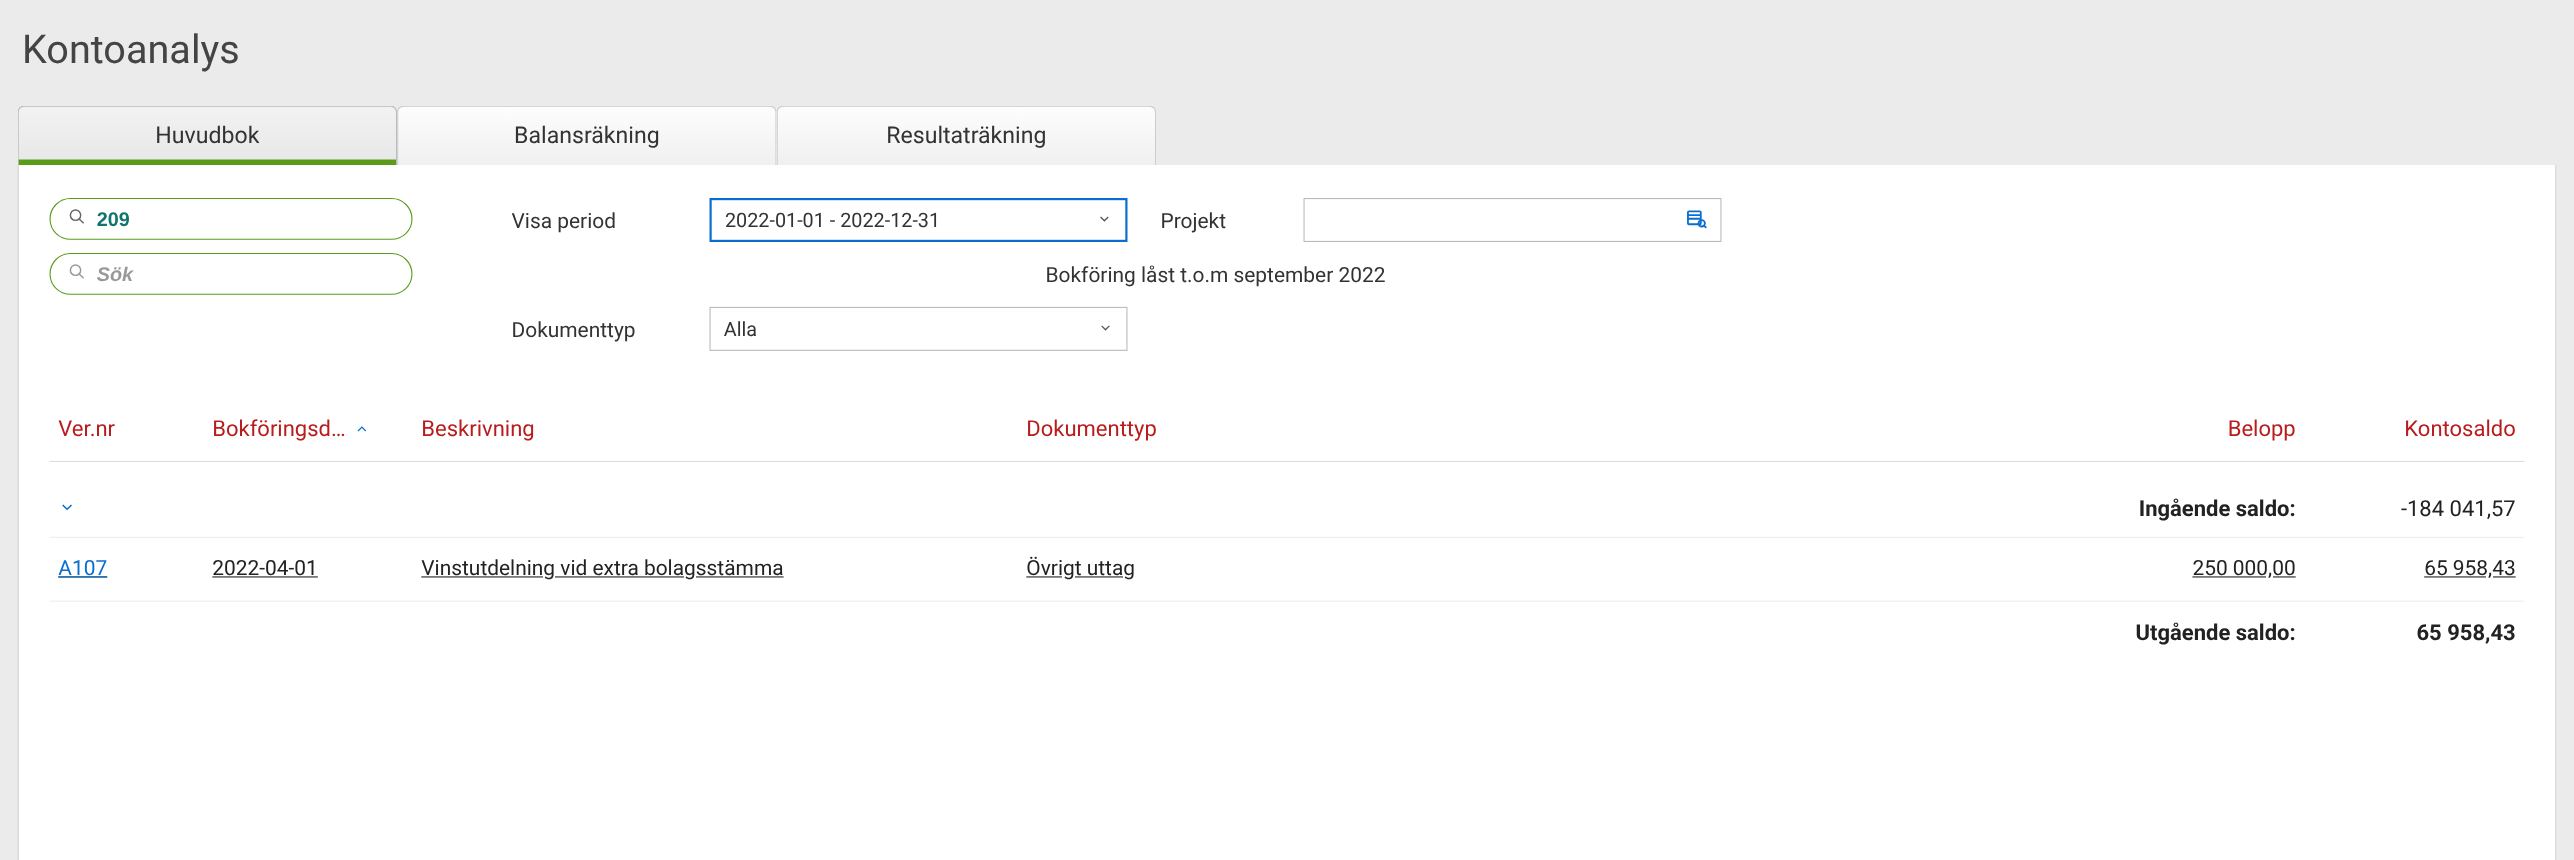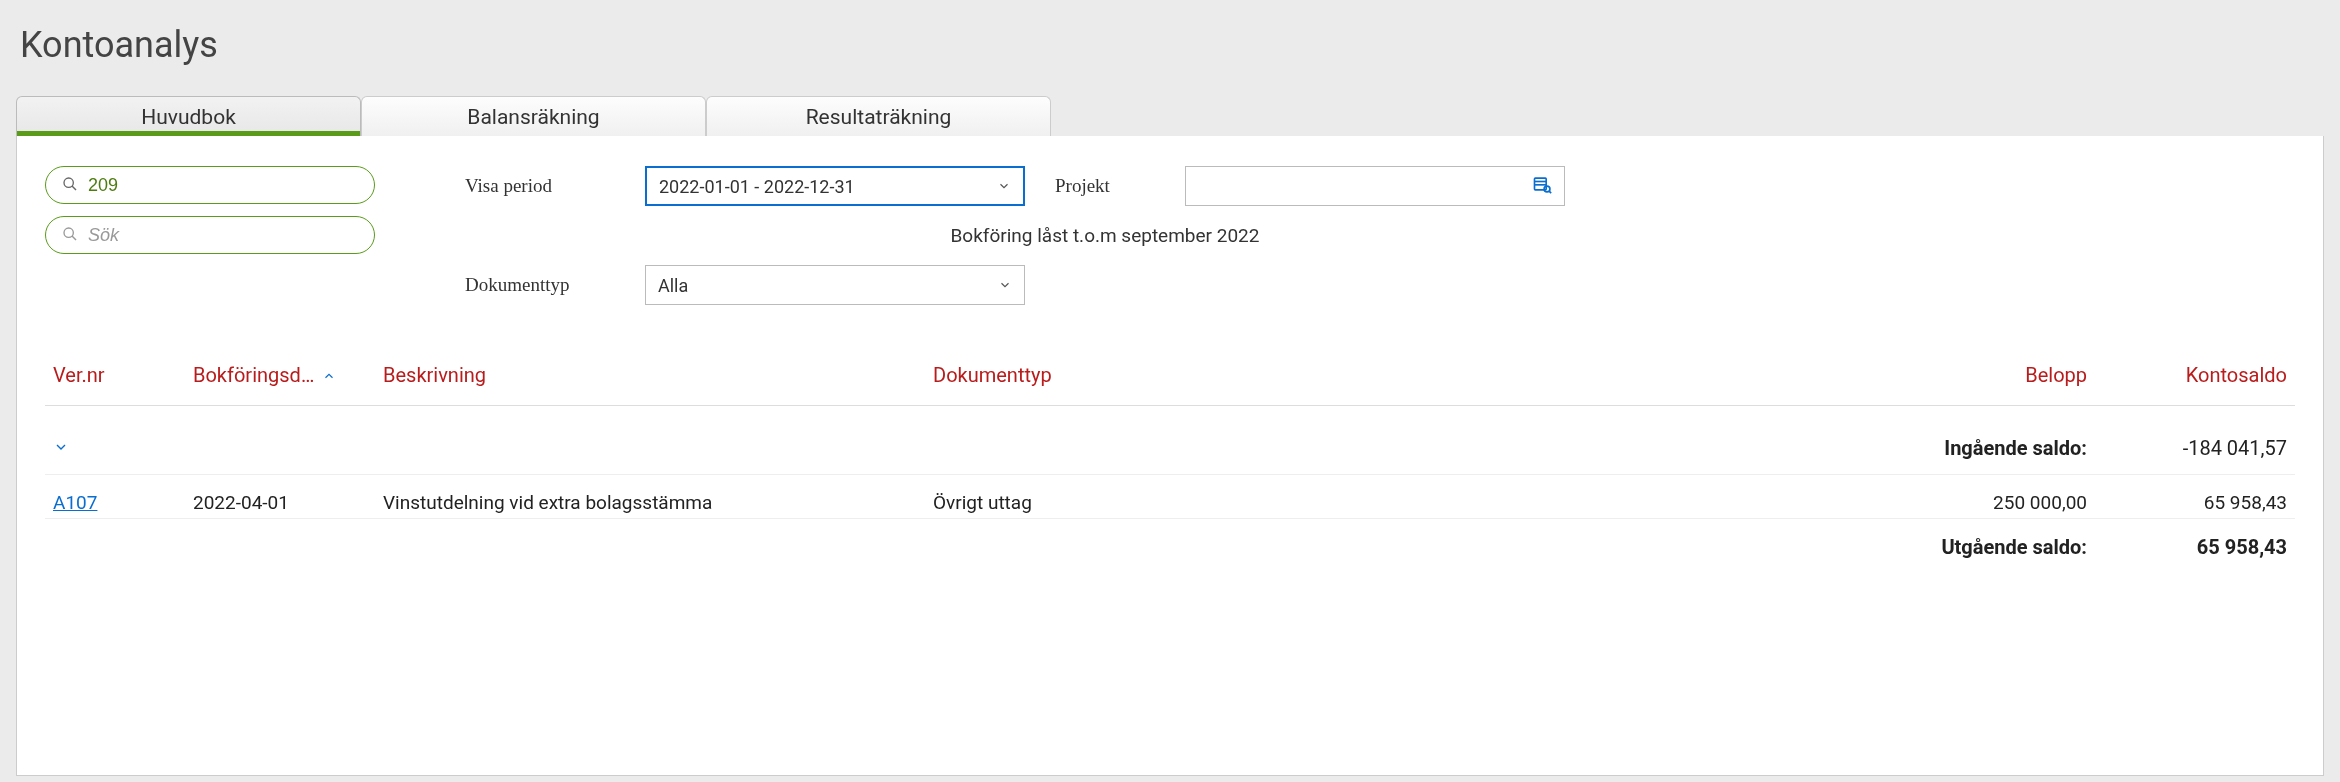--- a/index.html
+++ b/index.html
@@ -17,21 +17,21 @@
     font-size: 36px;
     font-weight: 400;
     color: #444;
     margin: 14px 0 30px 4px;
   }
   .tabs {
     display: flex;
   }
   .tab {
     width: 345px;
-    height: 40px;
+    height: 54px;
     display: flex;
     align-items: center;
     justify-content: center;
     font-size: 21px;
     color: #333;
     border: 1px solid #ccc;
     border-bottom: none;
     border-radius: 6px 6px 0 0;
     background: linear-gradient(#fdfdfd, #f0f0f0);
     cursor: pointer;
@@ -76,38 +76,38 @@
     border-radius: 20px;
     padding: 0 16px;
     background: #fff;
   }
   .search-input input {
     border: none;
     outline: none;
     font-size: 18px;
     width: 100%;
     background: transparent;
-    color: #4d7c0f;
+    color: #0f766e;
+    font-weight: bold;
   }
   .search-input input::placeholder {
     color: #999;
     font-style: italic;
   }
   .field-grid {
     display: grid;
     grid-template-columns: 150px 380px 100px 380px;
     column-gap: 30px;
     row-gap: 18px;
     align-items: center;
     margin-left: 60px;
   }
   .field-label {
     font-size: 19px;
     color: #333;
-    font-family: Liberation Serif, serif;
   }
   .select-box {
     height: 40px;
     border: 1px solid #bbb;
     background: #fff;
     display: flex;
     align-items: center;
     justify-content: space-between;
     padding: 0 12px;
     font-size: 18px;
@@ -167,22 +167,23 @@
     grid-column: 6;
     text-align: right;
     font-weight: 400;
     color: #222;
     font-size: 20px;
   }
   .trow {
     font-size: 19px;
     color: #222;
     padding-top: 16px;
-    padding-bottom: 4px;
+    padding-bottom: 18px;
     border-bottom: 1px solid #eee;
+    text-decoration: underline;
   }
   .trow .link {
     color: #0a6ed1;
     text-decoration: underline;
     cursor: pointer;
   }
   .cell-right { text-align: right; }
   .sumrow {
     padding-top: 16px;
   }

